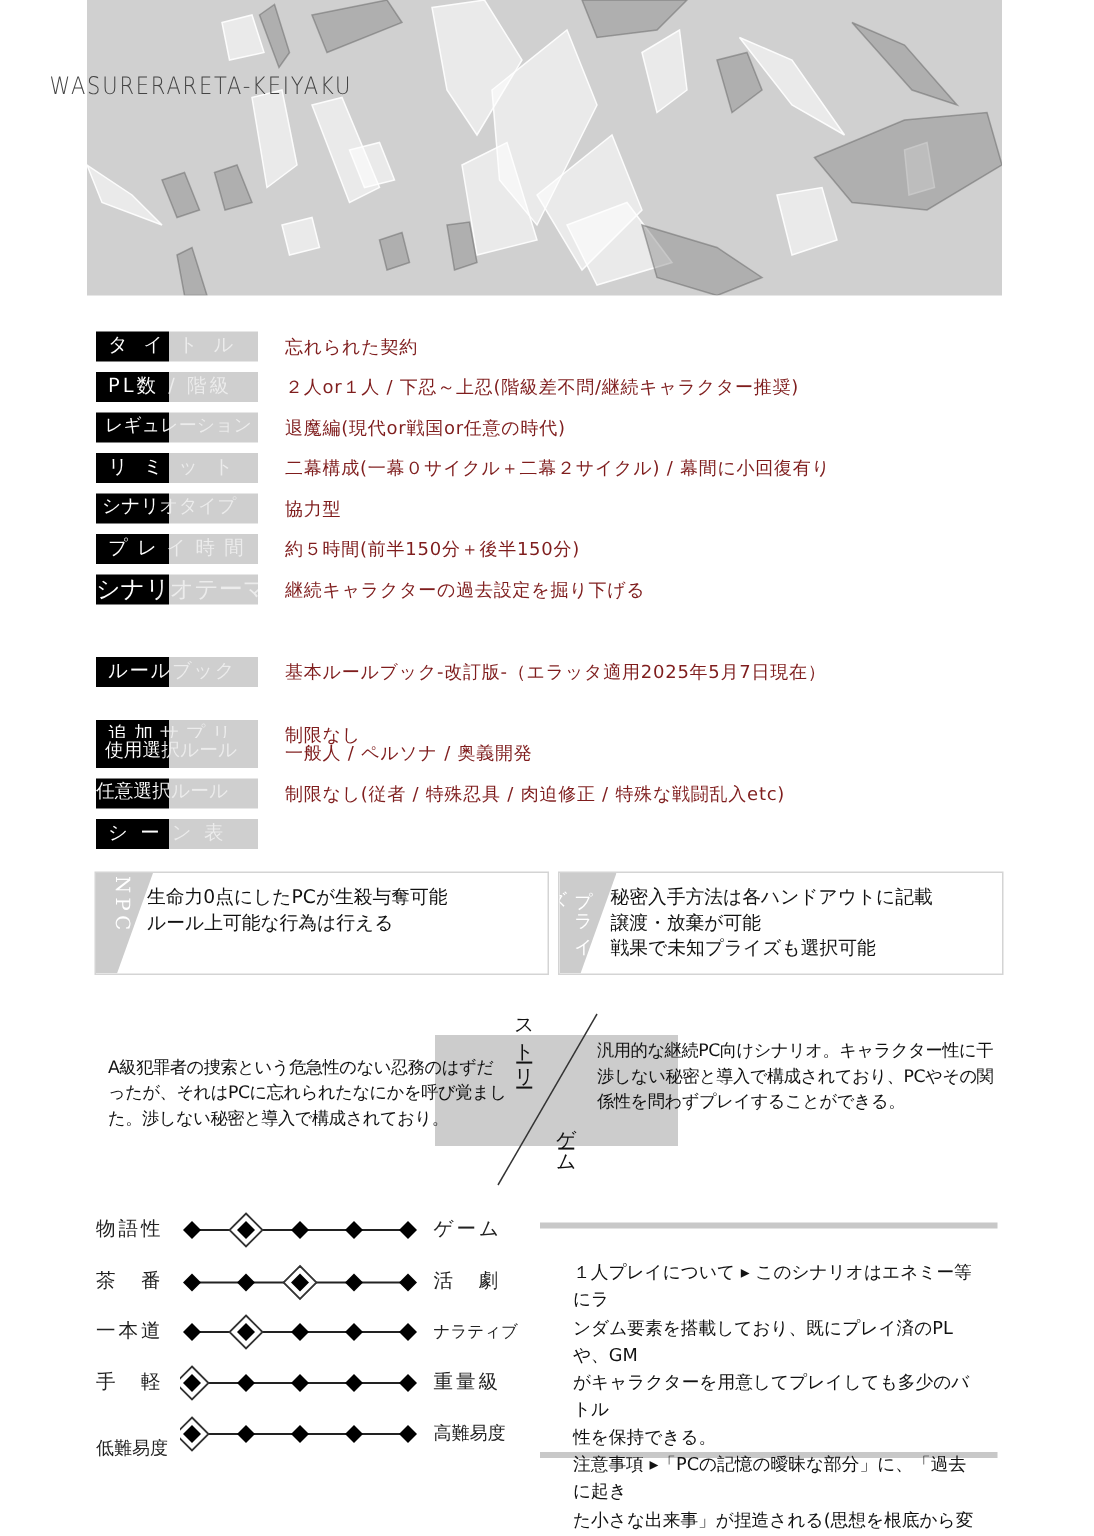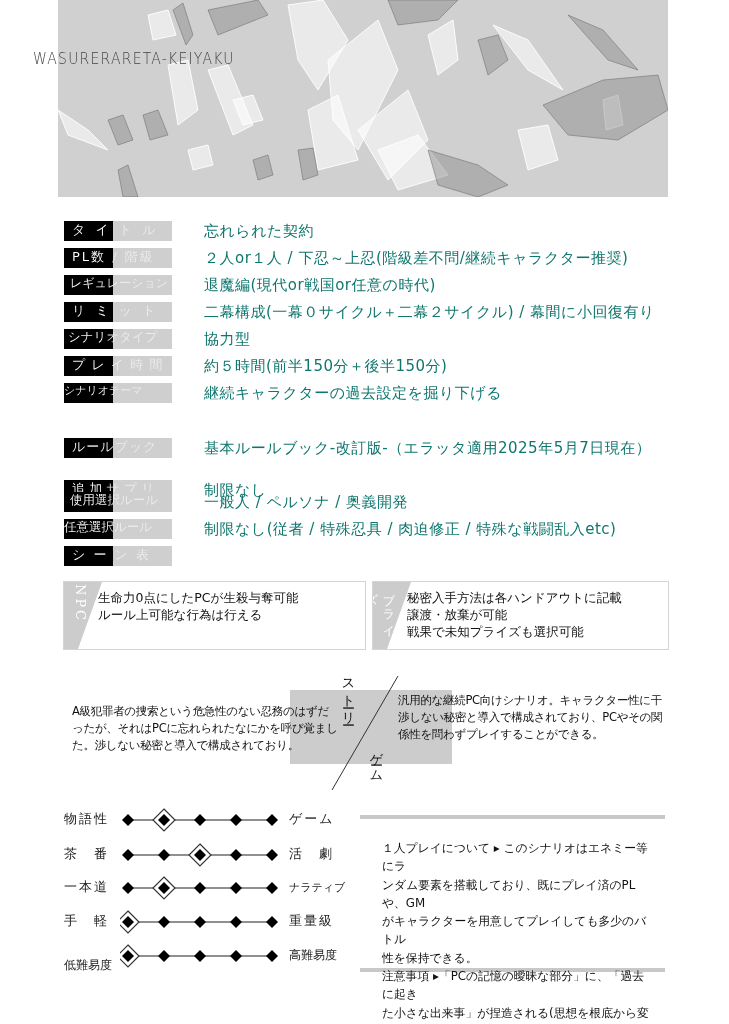--- a/index.html
+++ b/index.html
@@ -30,21 +30,21 @@
       display: flex; align-items: flex-start; overflow: hidden;
     }
     .label span {
       position: relative; display: block; width: 100%;
       font-size: 13px; letter-spacing: 3px; padding-left: 8px; box-sizing: border-box;
       white-space: nowrap;
       background: linear-gradient(to right, #fff 0, #fff 41px, #ececec 41px);
       -webkit-background-clip: text; background-clip: text; color: transparent;
     }
     .value {
-      margin-left: 32px; font-size: 15px; color: #0f766e; white-space: nowrap;
+      margin-left: 18px; font-size: 12px; color: #7f1d1d; white-space: nowrap;
       letter-spacing: 0.5px;
     }
     .box {
       position: absolute; top: 581px; height: 67px; border: 1px solid #d4d4d4;
       background: #fff; overflow: hidden;
     }
     .box .tab {
       position: absolute; left: 0; top: 0; width: 40px; height: 67px;
       background: #cccccc;
       clip-path: polygon(0 0, 38px 0, 14px 67px, 0 67px);
@@ -144,21 +144,21 @@
   <div class="value">協力型</div>
 </div>
 <div class="info-row" style="top:356px">
   <div class="label">
       <span style="letter-spacing:1px">プ レ イ 時 間</span>
     </div>
   <div class="value">約５時間(前半150分＋後半150分)</div>
 </div>
 <div class="info-row" style="top:383px">
   <div class="label">
-      <span style="letter-spacing:0;font-size:11px;padding-left:0">シナリオテーマ</span>
+      <span style="letter-spacing:0;font-size:16px;padding-left:0">シナリオテーマ</span>
     </div>
   <div class="value">継続キャラクターの過去設定を掘り下げる</div>
 </div>
 
 <div class="info-row" style="top:438px">
   <div class="label">
       <span style="letter-spacing:1px">ルールブック</span>
     </div>
   <div class="value">基本ルールブック-改訂版-（エラッタ適用2025年5月7日現在）</div>
 </div>

